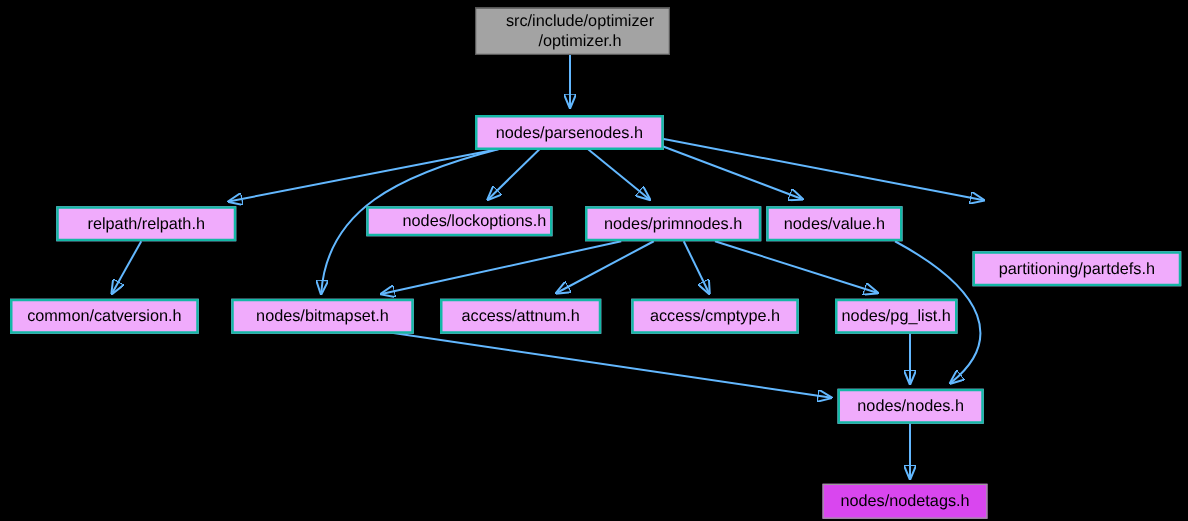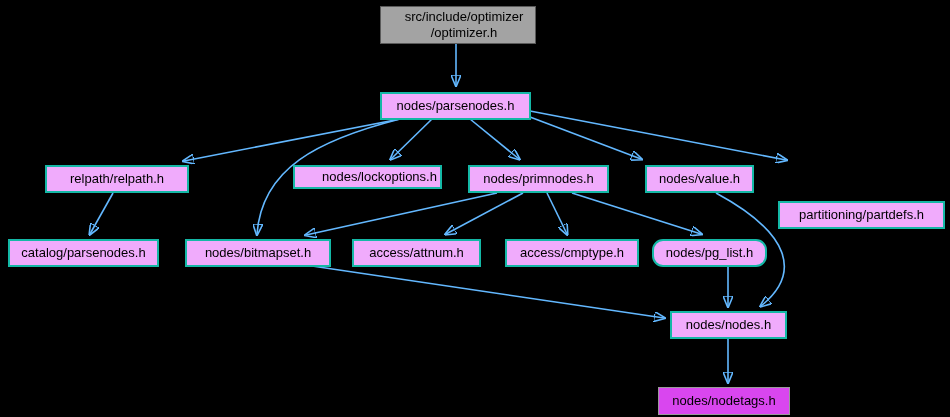--- a/index.html
+++ b/index.html
@@ -84,31 +84,31 @@
 /optimizer.h</div>
 
   <div class="node" style="left:380px; top:92px; width:151px; height:28px;">nodes/parsenodes.h</div>
 
   <div class="node" style="left:45px;  top:165px; width:144px; height:28px;">relpath/relpath.h</div>
 
   <div class="node" style="left:293px; top:165px; width:149px; height:24px;padding-left:24px;">nodes/lockoptions.h</div>
 
   <div class="node" style="left:468px; top:165px; width:141px; height:28px;">nodes/primnodes.h</div>
 
-  <div class="node" style="left:645px; top:165px; width:109px; height:28px;">nodes/value.h</div>
+  <div class="node" style="left:613px; top:165px; width:109px; height:28px;">nodes/value.h</div>
 
   <div class="node" style="left:778px; top:165px; width:167px; height:28px;margin-top:36px;">partitioning/partdefs.h</div>
 
-  <div class="node" style="left:8px;   top:239px; width:151px; height:28px;">catalog/parsenodes.h</div>
+  <div class="node" style="left:8px;   top:239px; width:151px; height:28px;">common/catversion.h</div>
 
   <div class="node" style="left:185px; top:239px; width:146px; height:28px;">nodes/bitmapset.h</div>
 
   <div class="node" style="left:352px; top:239px; width:129px; height:28px;">access/attnum.h</div>
 
   <div class="node" style="left:505px; top:239px; width:134px; height:28px;">access/cmptype.h</div>
 
-  <div class="node" style="left:652px; top:239px; width:115px; height:28px;border-radius:11px;">nodes/pg_list.h</div>
+  <div class="node" style="left:668px; top:239px; width:98px; height:28px;">nodes/pg_list.h</div>
 
   <div class="node" style="left:670px; top:311px; width:117px; height:28px;">nodes/nodes.h</div>
 
   <div class="node truncated" style="left:658px; top:387px; width:132px; height:28px;">nodes/nodetags.h</div>
 
 </div>
 
 </body></html>

